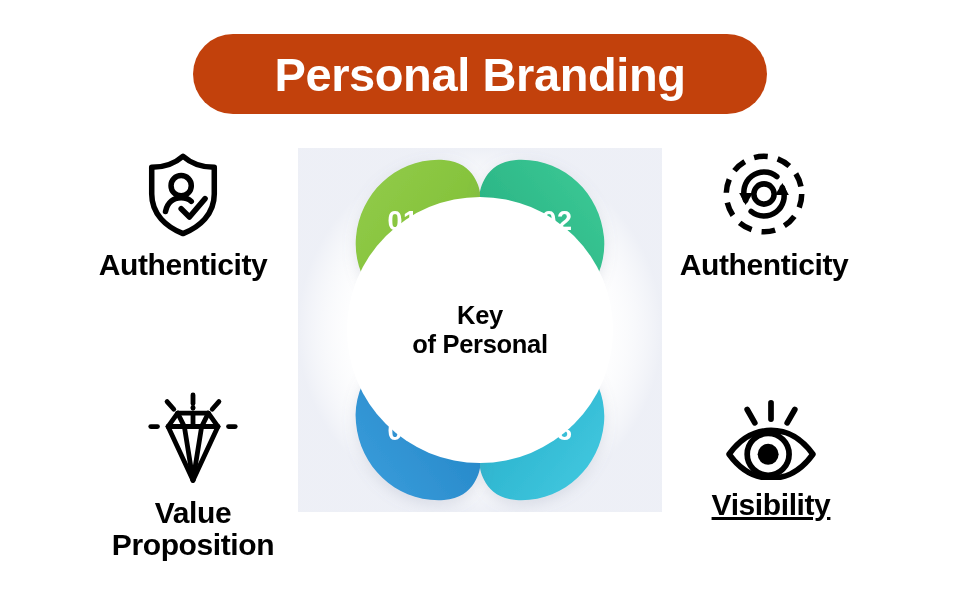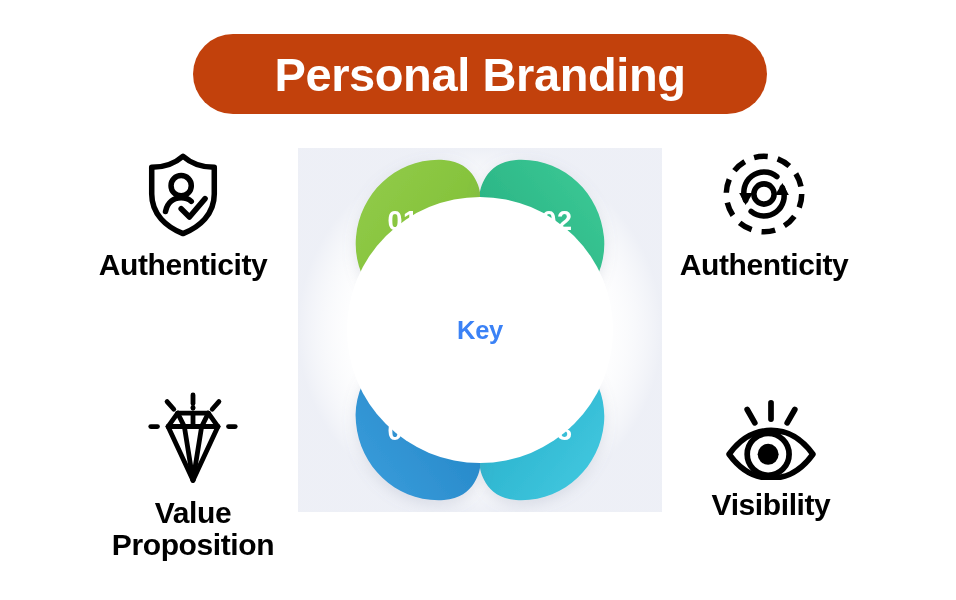--- a/index.html
+++ b/index.html
@@ -61,21 +61,21 @@
     letter-spacing: 0.5px;
   }
 
   #center-label {
     position: absolute;
     left: 50%;
     top: 50%;
     transform: translate(-50%, -50%);
     width: 220px;
     text-align: center;
-    color: #3b82f6;
+    color: #000000;
     font-size: 25.5px;
     font-weight: bold;
     line-height: 1.13;
     letter-spacing: -0.3px;
     pointer-events: none;
   }
 
   
   .feature {
     position: absolute;
@@ -93,21 +93,21 @@
     font-weight: bold;
     line-height: 1.08;
     text-align: center;
     letter-spacing: -0.4px;
     white-space: pre-line;
   }
 
   #feature-authenticity   { left: 72px;  top: 148px; width: 222px; }
   #feature-consistency    { left: 648px; top: 148px; width: 232px; }
   #feature-value          { left: 82px;  top: 392px; width: 222px; }
-  #feature-visibility     { left: 660px; top: 400px; width: 222px; }
+  #feature-visibility     { left: 660px; top: 400px; width: 222px; text-decoration: underline; }
 </style>
 </head>
 <body>
 
 <div id="canvas">
 
   <div id="title-pill">
     <span id="title-text">Personal Branding</span>
   </div>
 
@@ -185,20 +185,21 @@
                  C 182 212 178 226 184 238
                  C 192 254 182 274 182 302 Z" fill="url(#g04)" filter="url(#softShadow)"></path>
         <text class="petal-num" x="105" y="292" text-anchor="middle">04</text>
       </g>
 
       <circle cx="182" cy="182" r="133" fill="#ffffff"></circle>
     </svg>
 
     <div id="center-label">
       <div>Key</div>
+      <div>of Personal</div>
     </div>
   </div>
 
   <div class="feature" id="feature-authenticity">
     <svg class="feature-icon" width="92" height="92" viewBox="0 0 100 100">
       <g fill="none" stroke="#000000" stroke-width="6" stroke-linecap="round" stroke-linejoin="round">
         <path d="M50 9 C 40 18 26 21 16 21 L16 50 C16 72 32 86 50 93 C68 86 84 72 84 50 L84 21 C74 21 60 18 50 9 Z"></path>
         <circle cx="48" cy="41" r="11"></circle>
         <path d="M31 69 C 33 59 40 54 48 54 C 52 54 56 55 59 58"></path>
         <path d="M48 66 L57 75 L74 55"></path>

